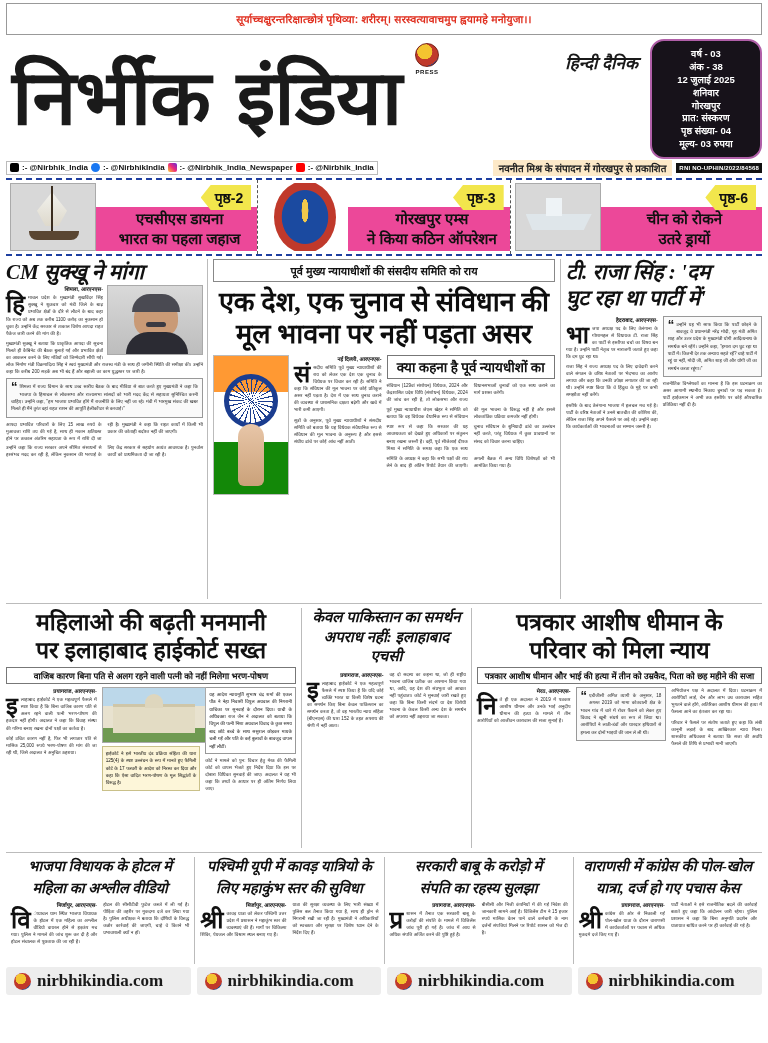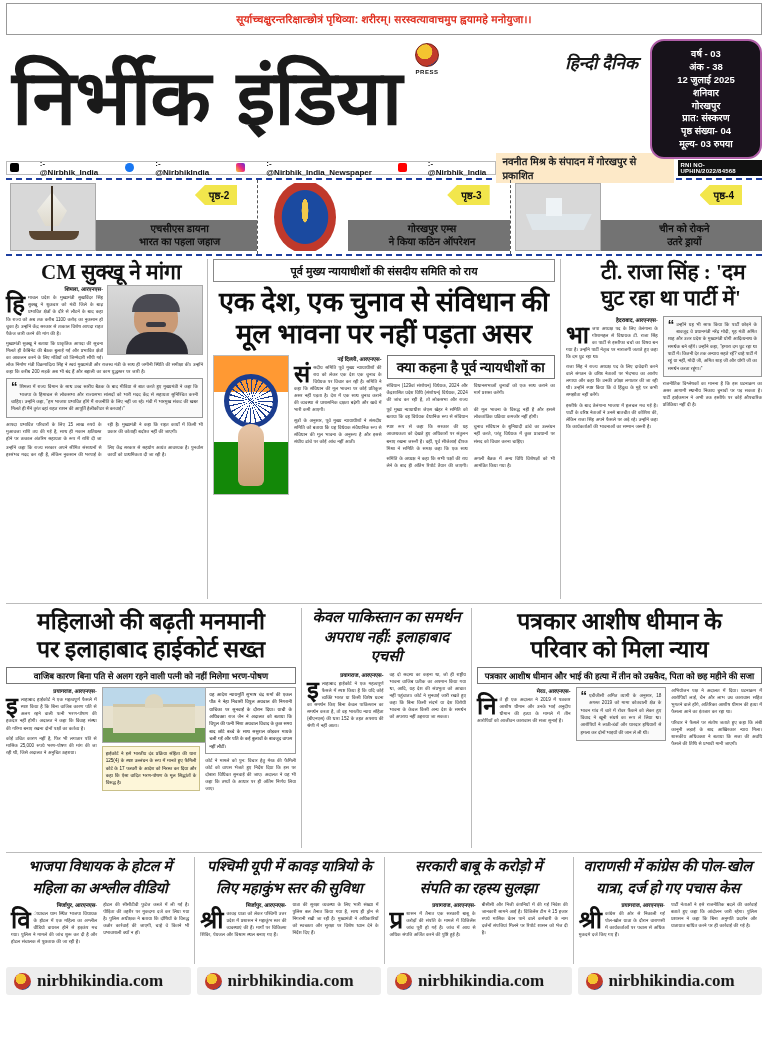--- a/index.html
+++ b/index.html
@@ -65,21 +65,21 @@
     align-items: center; justify-content: center;
     padding: 4px 2px;
     gap: 1px;
   }
   .mast-info div { font-size: 9.5px; font-weight: bold; line-height: 1.25; white-space: nowrap; }
 
   
   .social-row { display: flex; align-items: center; margin-top: 1px; height: 15px; }
   .social-bar {
     border: 1px solid #bbb; height: 14px;
-    display: flex; align-items: center; gap: 21px; padding: 0 3px;
+    display: flex; align-items: center; gap: 3px; padding: 0 3px;
     background: #fff;
   }
   .social-bar span.handle { font-size: 8px; font-weight: bold; color: #111; }
   .sic { width: 9px; height: 9px; border-radius: 2px; display: inline-block; position: relative; }
   .sic-x { background: #000; }
   .sic-fb { background: #1877f2; border-radius: 50%; }
   .sic-ig { background: linear-gradient(45deg,#f9ce34,#ee2a7b,#6228d7); }
   .sic-yt { background: #ff0000; border-radius: 2px; }
   .pub-line {
     margin-left: auto; margin-right: 4px;
@@ -136,42 +136,42 @@
   .img-warship::before {
     content:""; position:absolute; left:10px; top:30px; width:66px; height:16px;
     background:#dfe6ea; clip-path: polygon(0 0,100% 0,88% 100%,10% 100%);
   }
   .img-warship::after {
     content:""; position:absolute; left:30px; top:14px; width:16px; height:18px;
     background:#eef3f6;
   }
   .teaser-body { flex: 1; display: flex; flex-direction: column; justify-content: flex-end; position: relative; }
   .page-tag {
-    position: absolute; right: 20px; top: 2px;
+    position: absolute; right: 6px; top: 2px;
     background: #f2e64c;
-    font-size: 10px; font-weight: bold; color: #111;
+    font-size: 14px; font-weight: bold; color: #111;
     padding: 3px 8px 3px 14px;
     clip-path: polygon(10px 0, 100% 0, 100% 100%, 10px 100%, 0 50%);
   }
   .teaser-cap {
-    background: #737373; padding: 2px 4px 3px 10px;
-    font-size: 10px; font-weight: bold; line-height: 1.3;
+    background: #ec4899; padding: 2px 4px 3px 10px;
+    font-size: 15px; font-weight: bold; line-height: 1.3;
     text-align: center;
   }
 
   
   .tier1 { display: flex; margin-top: 3px; height: 340px; }
   .col-left  { width: 202px; padding-right: 4px; border-right: 1px solid #bbb; }
   .col-mid   { flex: 1; padding: 0 5px; }
   .col-right { width: 202px; padding-left: 5px; border-left: 1px solid #bbb; }
 
   .hl-italic {
     font-family: "Liberation Serif", serif;
-    font-weight: bold; 
-    font-size: 21px; line-height: 1.25; color: #111; margin-left: 35px;
+    font-weight: bold; font-style: italic;
+    font-size: 21px; line-height: 1.25; color: #111;
   }
   .hl-big {
     font-family: "Liberation Serif", serif;
     font-weight: bold; font-size: 27px; line-height: 1.2;
     text-align: center; color: #0d0d0d;
   }
   .sub-banner {
     border: 1px solid #888; text-align: center;
     font-size: 11px; font-weight: bold; padding: 3px 0;
     margin-bottom: 4px;
@@ -239,21 +239,21 @@
     font-weight: bold; font-size: 13.5px; text-align: center;
     padding: 2px 3px; margin-bottom: 3px;
   }
 
   
   .tier2 { display: flex; margin-top: 4px; border-top: 1px solid #bbb; padding-top: 4px; height: 245px; }
   .t2-left { width: 296px; padding-right: 5px; border-right: 1px solid #bbb; }
   .t2-mid  { width: 170px; padding: 0 5px; border-right: 1px solid #bbb; }
   .t2-right{ flex: 1; padding-left: 5px; }
   .hl-mid2 {
-    font-family: Liberation Serif, serif; font-weight: bold;
+    font-family: Liberation Sans, sans-serif; font-weight: bold;
     font-size: 23px; line-height: 1.22; text-align: center;
   }
   .hl-italic2 {
     font-family: "Liberation Serif", serif; font-weight: bold; font-style: italic;
     font-size: 15px; line-height: 1.3; text-align: center;
   }
   .strip-banner {
     border: 1px solid #777; text-align: center;
     font-size: 8.5px; font-weight: bold; padding: 2px 3px; margin: 3px 0;
   }
@@ -369,21 +369,21 @@
         <div class="page-tag">पृष्ठ-3</div>
         <div class="teaser-cap">
           <div>गोरखपुर एम्स</div>
           <div>ने किया कठिन ऑपरेशन</div>
         </div>
       </div>
     </div>
     <div class="teaser">
       <div class="photo teaser-img img-warship"></div>
       <div class="teaser-body">
-        <div class="page-tag">पृष्ठ-4</div>
+        <div class="page-tag">पृष्ठ-6</div>
         <div class="teaser-cap">
           <div>चीन को रोकने</div>
           <div>उतरे ड्रायों</div>
         </div>
       </div>
     </div>
   </div>
 
   <div class="tier1">
 

